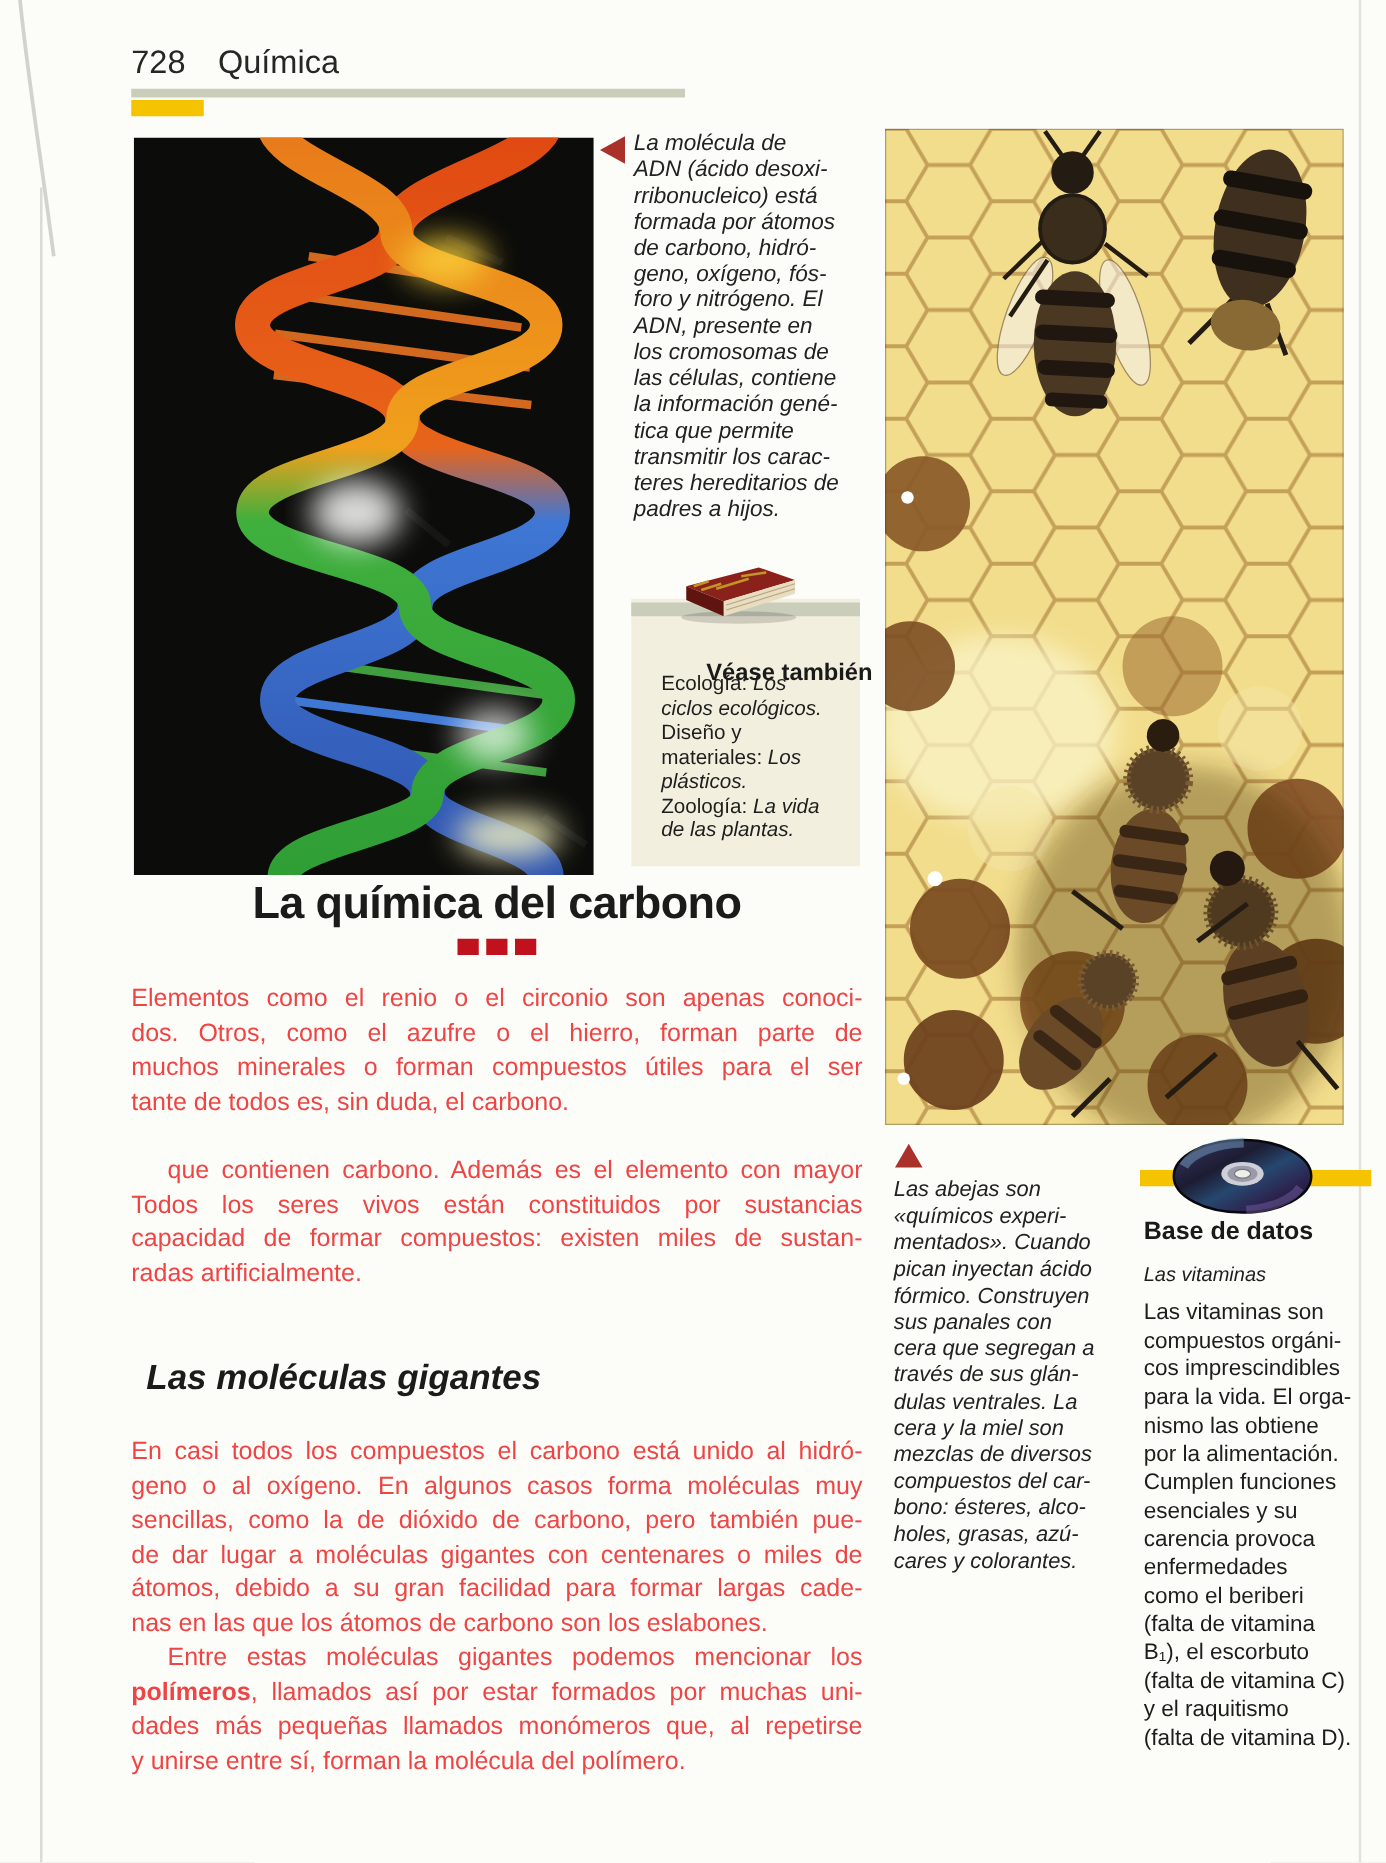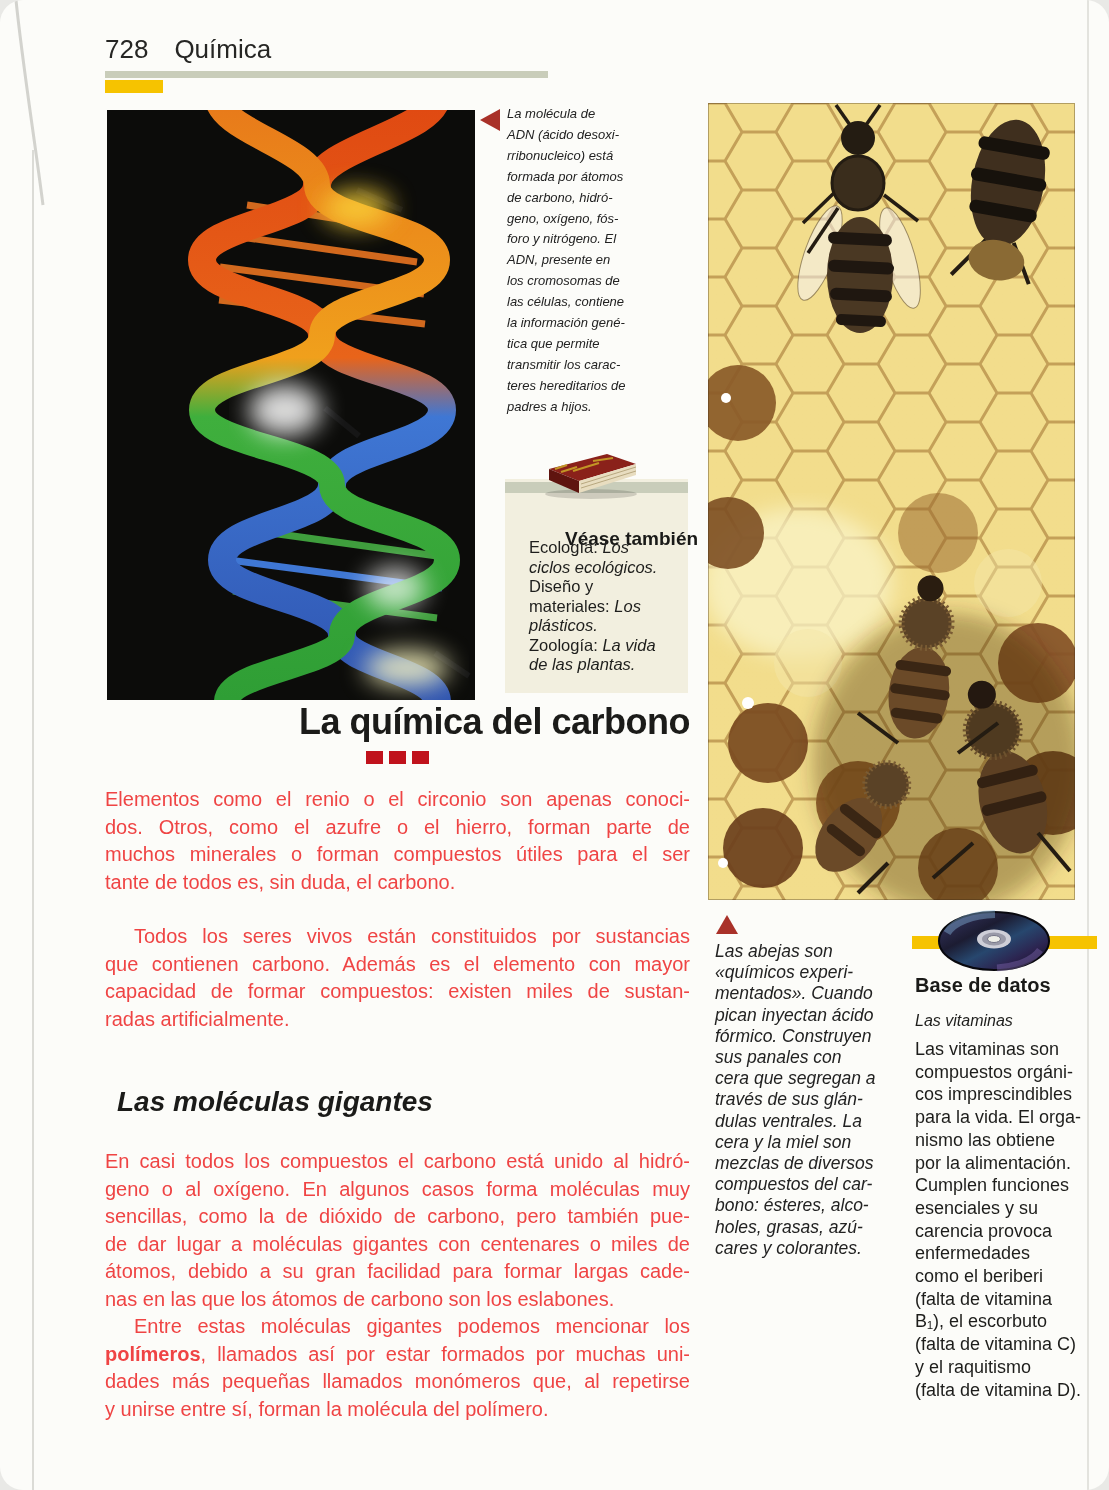--- a/index.html
+++ b/index.html
@@ -1,21 +1,20 @@
 <!DOCTYPE html>
 <html><head>
 <meta charset="utf-8">
 <style>
   html,body{margin:0;padding:0;background:#e9e9e6;}
   .page{
     position:relative;width:1109px;height:1490px;margin:0 auto;
     background:#fcfcf9;overflow:hidden;
     font-family:"Liberation Sans","DejaVu Sans",sans-serif;
     color:#1e1e1c;
-    border-radius:23px;
   }
   
   .scan-line-left{position:absolute;left:32px;top:150px;height:1340px;width:2px;background:rgba(185,185,180,.5);}
   .scan-line-right{position:absolute;left:1087px;top:0;height:1490px;width:2px;background:rgba(205,205,200,.55);}
   .scan-curl{position:absolute;left:0;top:0;}
 
   
   .hdr{position:absolute;left:105px;top:34px;font-size:26px;display:flex;gap:26px;color:#262624;}
   .hdr-rule{position:absolute;left:105px;top:71px;width:443px;height:7px;background:#c9cdba;}
   .hdr-yellow{position:absolute;left:105px;top:80px;width:58px;height:13px;background:#f6c300;}
@@ -27,33 +26,33 @@
   
   .tri-left{position:absolute;left:480px;top:109px;width:0;height:0;
     border-top:11px solid transparent;border-bottom:11px solid transparent;border-right:20px solid #a93129;}
   .tri-up{position:absolute;left:716px;top:915px;width:0;height:0;
     border-left:11px solid transparent;border-right:11px solid transparent;border-bottom:19px solid #a93129;}
   .squares{position:absolute;left:105px;top:751px;width:585px;display:flex;justify-content:center;gap:6px;}
   .squares .sq{width:17px;height:13px;background:#c0121c;}
 
   
   .cap{position:absolute;font-style:italic;color:#222;}
-  .dna-cap{left:507px;top:104px;width:210px;font-size:13px;line-height:20.9px;}
+  .dna-cap{left:507px;top:104px;width:210px;font-size:18px;line-height:20.9px;}
   .bee-cap{left:715px;top:941px;width:210px;font-size:17.5px;line-height:21.2px;}
 
   
   .vease-box{position:absolute;left:505px;top:479px;width:183px;height:214px;background:#f2efdf;}
   .vease-bar{position:absolute;left:0;top:3px;width:100%;height:11px;background:#c9cdba;}
   .book-svg{position:absolute;left:533px;top:447px;}
   .vease-title{position:absolute;left:529px;top:528px;font-weight:bold;font-size:19px;color:#1a1a18;margin-left:36px;}
   .vease-lines{position:absolute;left:529px;top:538px;width:170px;font-size:16.5px;line-height:19.5px;}
   .vease-lines .i{font-style:italic;}
 
   
-  .art-title{position:absolute;left:105px;top:701px;width:585px;text-align:right;
+  .art-title{position:absolute;left:105px;top:701px;width:585px;text-align:center;
     font-weight:bold;font-size:36px;letter-spacing:-.5px;color:#1b1b19;}
   .h2{position:absolute;left:117px;top:1086px;font-weight:bold;font-style:italic;font-size:28px;color:#1b1b19;}
   .para{position:absolute;left:105px;width:585px;font-size:20px;line-height:27.5px;color:#ef4444;}
   .p1{top:786px;} .p2{top:923px;} .p3{top:1148px;} .p4{top:1313px;}
   .jpara .ln{text-align:justify;text-align-last:justify;}
   .jpara .ln:last-child{text-align-last:left;}
   .jpara.indent .ln:first-child{text-indent:29px;}
 
   
   .db-bar{position:absolute;left:912px;top:936px;width:185px;height:13px;background:#f6c300;}
@@ -297,22 +296,22 @@
     <div class="sq"></div>
   </div>
 
   <div class="para jpara p1">
       <div class="ln">Elementos como el renio o el circonio son apenas conoci-</div>
       <div class="ln">dos. Otros, como el azufre o el hierro, forman parte de</div>
       <div class="ln">muchos minerales o forman compuestos útiles para el ser</div>
       <div class="ln">tante de todos es, sin duda, el carbono.</div>
     </div>
   <div class="para jpara indent p2">
+      <div class="ln">que contienen carbono. Además es el elemento con mayor</div>
       <div class="ln">Todos los seres vivos están constituidos por sustancias</div>
-      <div class="ln">que contienen carbono. Además es el elemento con mayor</div>
       <div class="ln">capacidad de formar compuestos: existen miles de sustan-</div>
       <div class="ln">radas artificialmente.</div>
     </div>
   <div class="h2">Las moléculas gigantes</div>
   <div class="para jpara p3">
       <div class="ln">En casi todos los compuestos el carbono está unido al hidró-</div>
       <div class="ln">geno o al oxígeno. En algunos casos forma moléculas muy</div>
       <div class="ln">sencillas, como la de dióxido de carbono, pero también pue-</div>
       <div class="ln">de dar lugar a moléculas gigantes con centenares o miles de</div>
       <div class="ln">átomos, debido a su gran facilidad para formar largas cade-</div>

